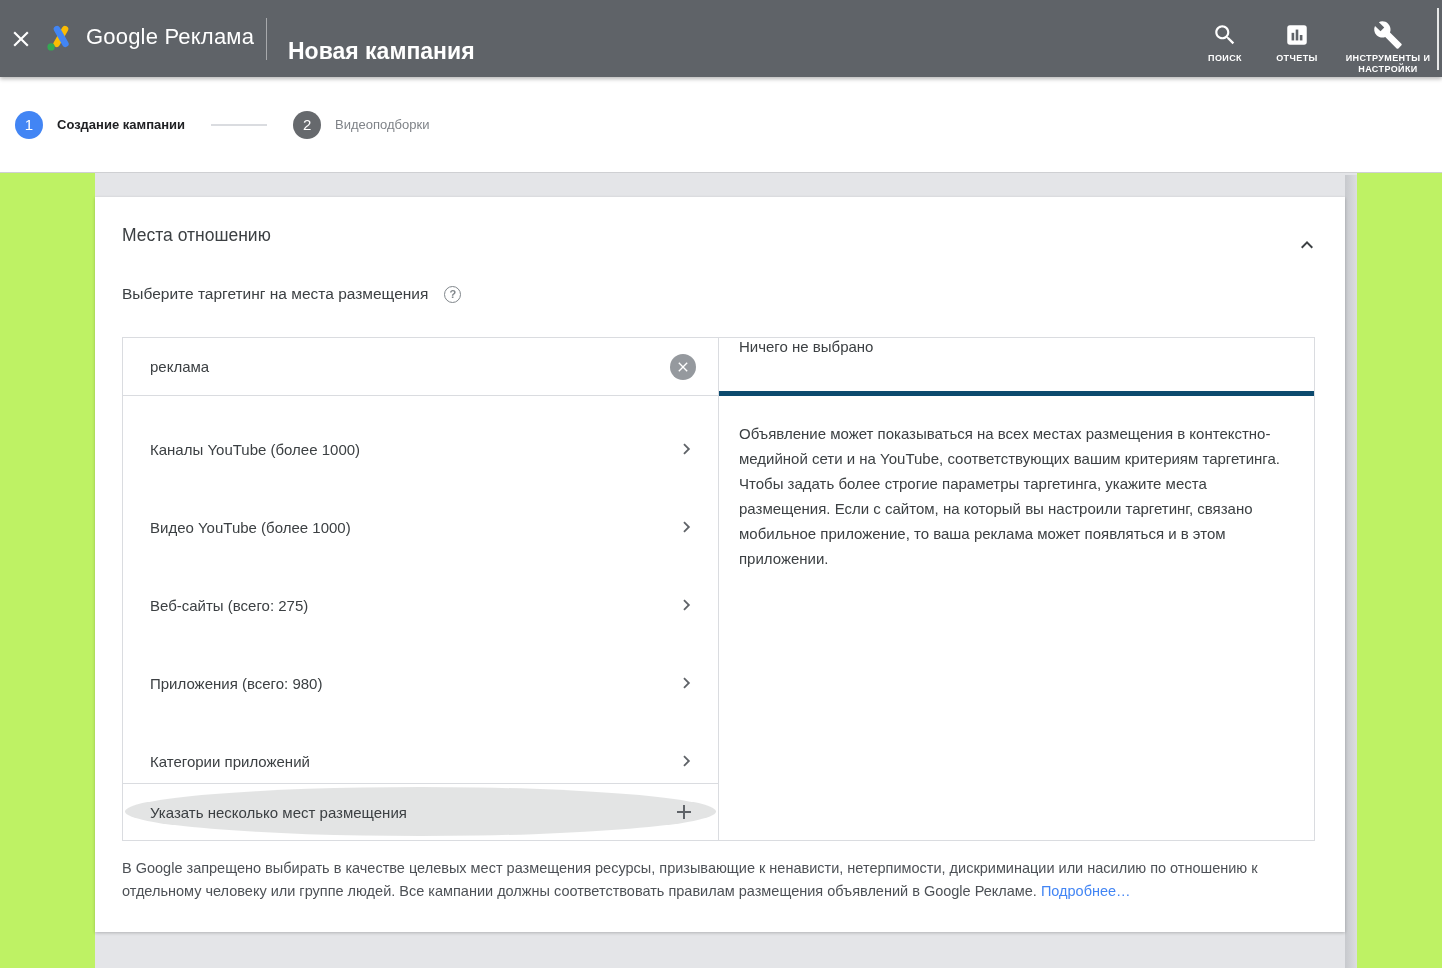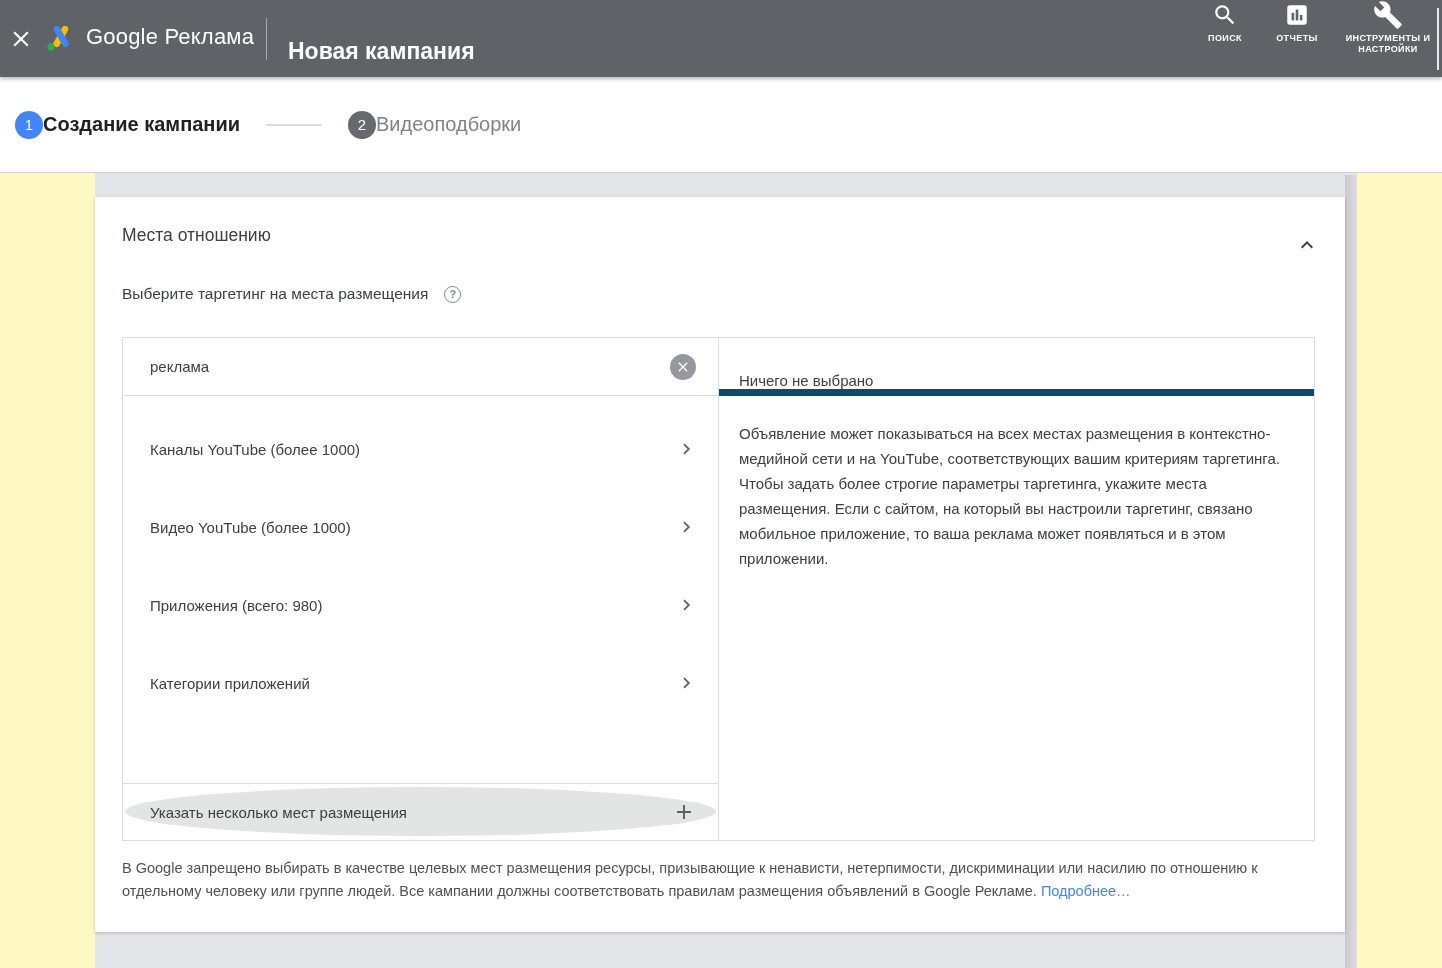--- a/index.html
+++ b/index.html
@@ -1,44 +1,44 @@
 <!DOCTYPE html>
 <html><head>
 <meta charset="utf-8">
 <style>
   * { margin:0; padding:0; box-sizing:border-box; }
   html,body { width:1442px; height:968px; }
   body { font-family:"Liberation Sans", sans-serif; background:#f3f3f4; }
-  .page { position:relative; width:1442px; height:968px; overflow:hidden; background:#fef9c3; }
+  .page { position:relative; width:1442px; height:968px; overflow:hidden; background:#bef264; }
 
   
   .header { position:absolute; left:0; top:0; width:1442px; height:77px;
             background:#5f6368; display:flex; align-items:center; z-index:10;
             box-shadow:0 2px 4px rgba(0,0,0,0.28); }
   .close-btn { position:absolute; left:8px; top:26px; width:26px; height:26px; cursor:pointer; }
   .brand-logo { position:absolute; left:44px; top:22px; width:34px; height:34px; }
   .brand-name { position:absolute; left:86px; top:24px; font-size:22px; color:#ffffff; letter-spacing:.2px; white-space:nowrap; }
   .header-divider { position:absolute; left:266px; top:18px; width:1px; height:42px; background:rgba(255,255,255,0.45); }
   .page-title { position:absolute; left:288px; top:38px; font-size:23px; font-weight:bold; color:#ffffff; white-space:nowrap;text-align:center; }
-  .header-nav { position:absolute; right:6px; top:0; height:77px; display:flex; align-items:flex-start; gap:14px; padding-top:0; }
+  .header-nav { position:absolute; right:6px; top:0; height:77px; display:flex; align-items:flex-start; gap:14px; padding-top:20px; }
   .nav-item { display:flex; flex-direction:column; align-items:center; cursor:pointer; min-width:58px; }
   .nav-item .nav-icon { height:30px; display:flex; align-items:center; justify-content:center; }
   .nav-item .nav-label { margin-top:3px; font-size:9px; font-weight:bold; color:#ffffff;
                          letter-spacing:.4px; text-align:center; line-height:11px; max-width:96px; }
   .header-edge-divider { position:absolute; right:3px; top:8px; width:2px; height:62px; background:rgba(255,255,255,0.85); }
 
   
   .stepbar { position:absolute; left:0; top:77px; width:1442px; height:96px; background:#ffffff;
              border-bottom:1px solid #cfd0d3; display:flex; align-items:center; padding-left:15px; z-index:5; }
   .step { display:flex; align-items:center; cursor:pointer; }
   .step-circle { width:28px; height:28px; border-radius:50%; color:#fff; font-size:15px;
                  display:flex; align-items:center; justify-content:center; }
   .step-1 .step-circle { background:#4285f4; }
   .step-2 .step-circle { background:#66696d; }
-  .step-label { font-size:20px; }
+  .step-label { margin-left:14px; font-size:13px; }
   .step-1 .step-label { color:#202124; font-weight:bold; }
   .step-2 .step-label { color:#7f8388; }
   .step-dash { width:56px; height:2px; background:#dadce0; margin:0 26px; }
 
   
   .content-col { position:absolute; left:95px; top:173px; width:1262px; height:795px; background:#e4e5e8; }
   .scroll-strip { position:absolute; left:1345px; top:175px; width:12px; height:793px;
                   background:linear-gradient(to right,#c7c9cd,#dcdde0); }
 
   
@@ -67,21 +67,21 @@
   .cat-label { font-size:15px; color:#3c4043; }
   .cat-chevron { margin-left:auto; width:22px; height:22px; }
 
   .add-row { position:absolute; left:0; right:0; bottom:0; height:57px; border-top:1px solid #dadce0;
              display:flex; align-items:center; padding:0 22px 0 27px; cursor:pointer;justify-content:flex-end; }
   .add-highlight { position:absolute; left:2px; right:2px; top:3px; bottom:4px;
                    background:rgba(60,64,67,0.14); border-radius:50%; }
   .add-label { position:relative; z-index:1; font-size:15px; color:#3c4043; }
   .plus-icon { position:relative; z-index:1; margin-left:auto; width:24px; height:24px; }
 
-  .sel-header-row { height:58px; border-bottom:7px solid #0c4a6e; display:flex; align-items:flex-end; padding:0 20px; }
+  .sel-header-row { height:58px; border-bottom:5px solid #0c4a6e; display:flex; align-items:flex-start; padding:0 20px; }
   .sel-header { font-size:15px; color:#3c4043; }
   .sel-desc { padding:25px 28px 0 20px; font-size:15px; line-height:25px; color:#3c4043; }
 
   
   .disclaimer { position:absolute; left:27px; top:660px; width:1194px; font-size:14.5px;
                 line-height:23px; color:#4d5156; }
   .disclaimer .more-link { color:#4285f4; cursor:pointer;margin-top:11px; }
 </style>
 </head>
 <body>
@@ -187,20 +187,28 @@
         </div>
         <div class="cat-item">
           <span class="cat-label">Видео YouTube (более 1000)</span>
           <span class="cat-chevron">
             <svg viewBox="0 0 24 24" width="22" height="22">
                 <path fill="#5f6368" d="M9.4 6 8 7.4l4.6 4.6L8 16.6 9.4 18l6-6z"></path>
               </svg>
           </span>
         </div>
         <div class="cat-item">
+          <span class="cat-label">Веб-сайты (всего: 275)</span>
+          <span class="cat-chevron">
+            <svg viewBox="0 0 24 24" width="22" height="22">
+                <path fill="#5f6368" d="M9.4 6 8 7.4l4.6 4.6L8 16.6 9.4 18l6-6z"></path>
+              </svg>
+          </span>
+        </div>
+        <div class="cat-item">
           <span class="cat-label">Приложения (всего: 980)</span>
           <span class="cat-chevron">
             <svg viewBox="0 0 24 24" width="22" height="22">
                 <path fill="#5f6368" d="M9.4 6 8 7.4l4.6 4.6L8 16.6 9.4 18l6-6z"></path>
               </svg>
           </span>
         </div>
         <div class="cat-item">
           <span class="cat-label">Категории приложений</span>
           <span class="cat-chevron">

